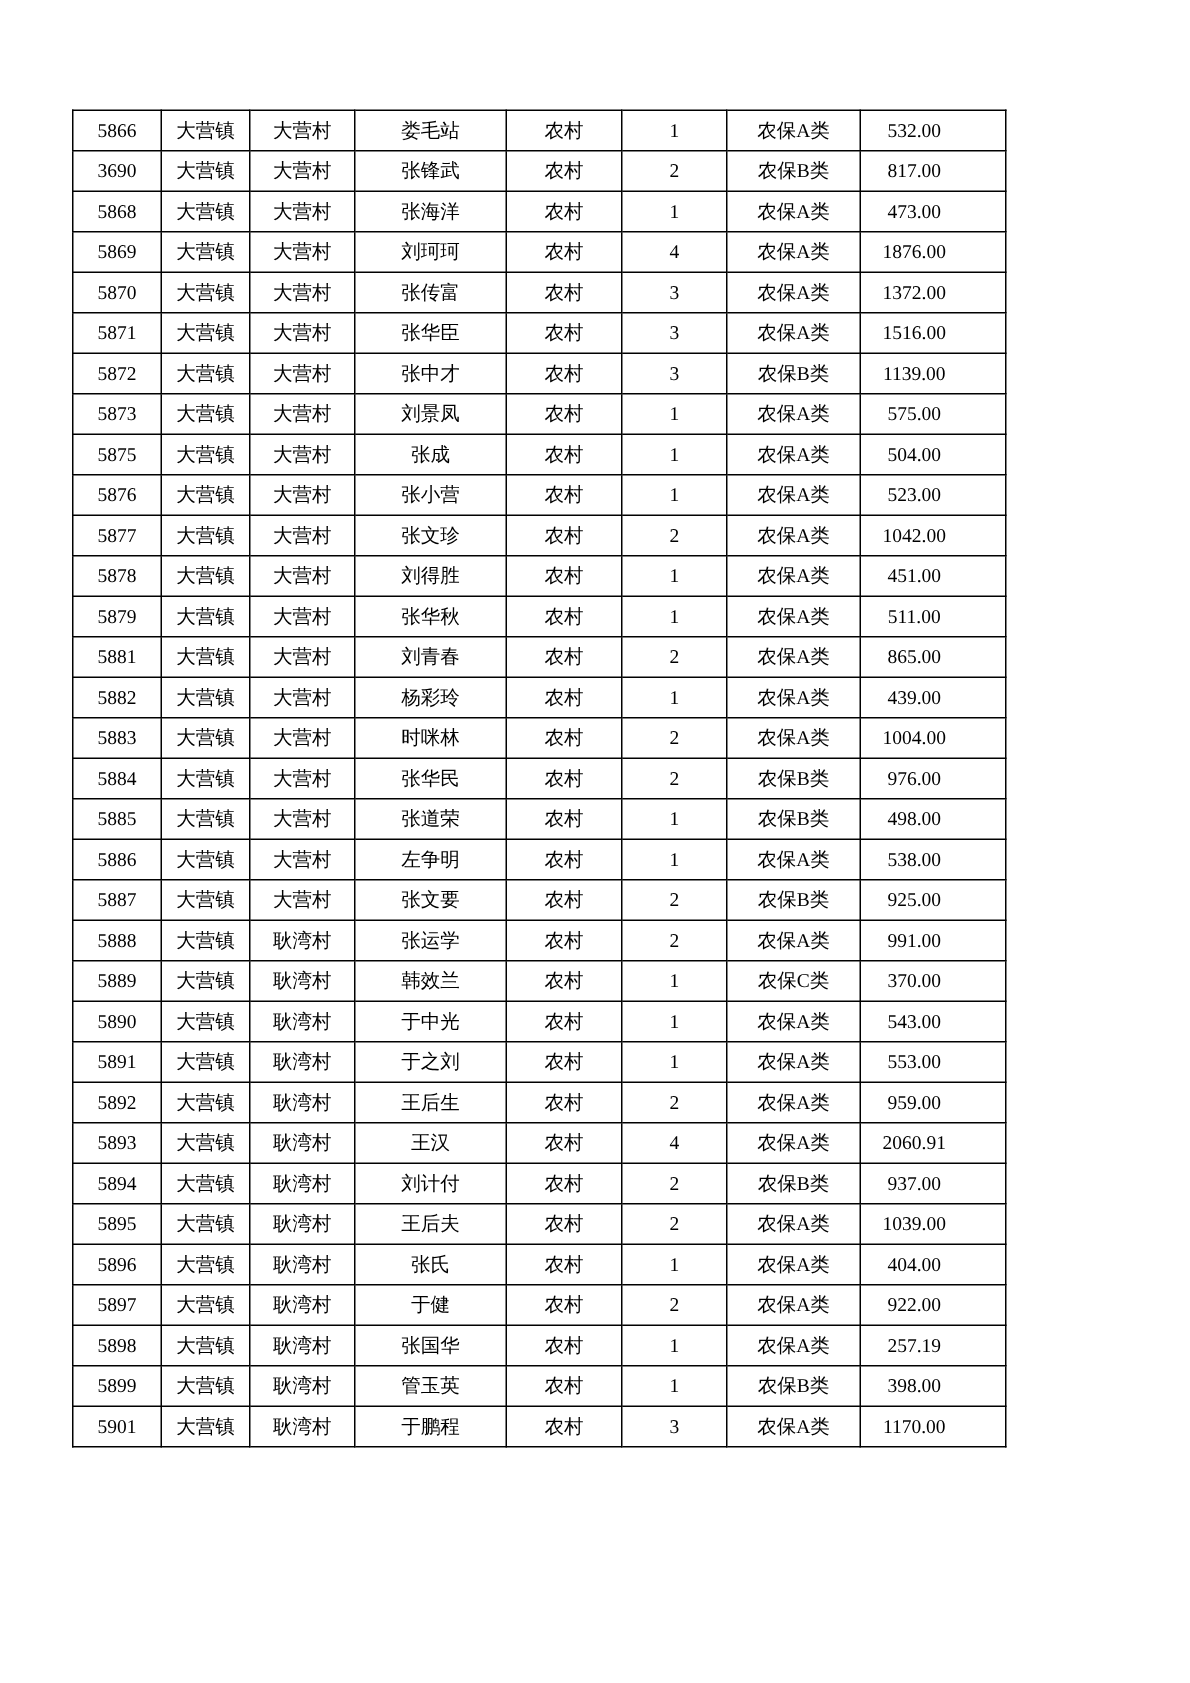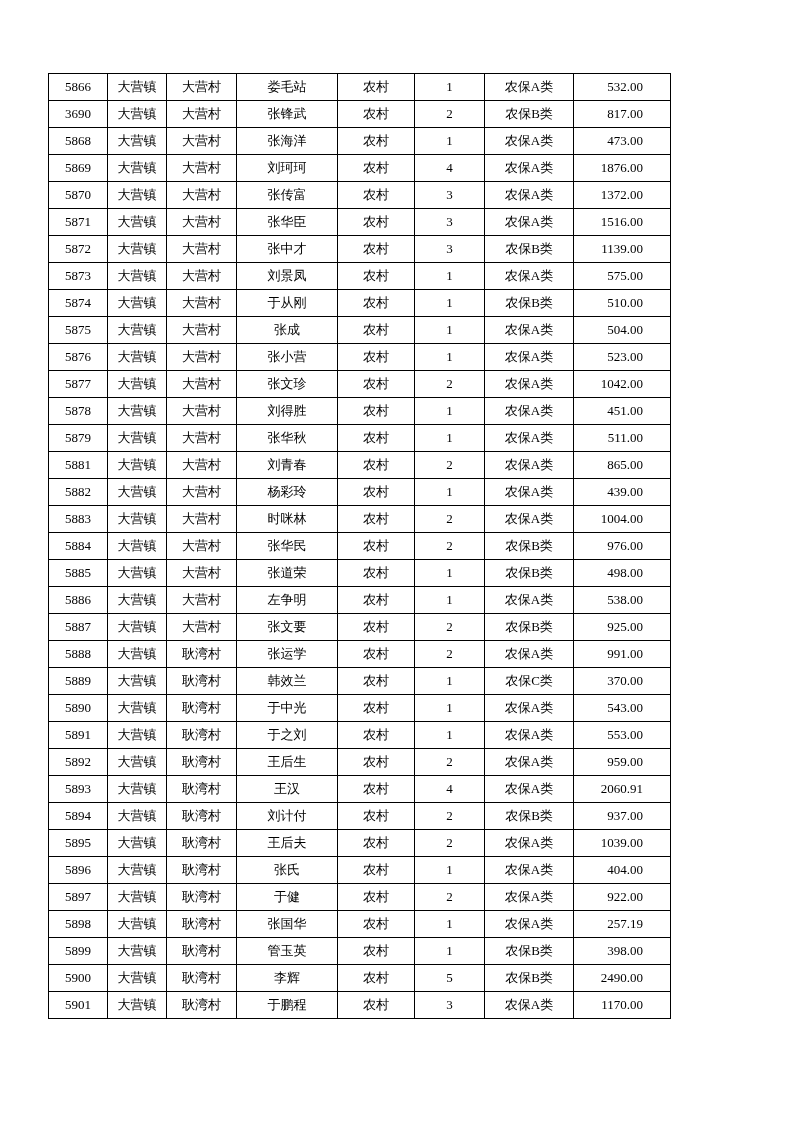--- a/index.html
+++ b/index.html
@@ -27,21 +27,20 @@
   table.grid td {
     border: 1px solid #000000;
     height: 26px;
     padding: 0 2px;
     text-align: center;
     vertical-align: middle;
     white-space: nowrap;
     overflow: hidden;
   }
   table.grid td.col-amount {
-    text-align: right;
     padding-right: 27px;
   }
   col.col-id       { width: 59px; }
   col.col-town     { width: 59px; }
   col.col-village  { width: 70px; }
   col.col-name     { width: 101px; }
   col.col-type     { width: 77px; }
   col.col-count    { width: 70px; }
   col.col-category { width: 89px; }
   col.col-amount   { width: 97px; }
@@ -136,30 +135,20 @@
           <td class="col-id">5873</td>
           <td class="col-town">大营镇</td>
           <td class="col-village">大营村</td>
           <td class="col-name">刘景凤</td>
           <td class="col-type">农村</td>
           <td class="col-count">1</td>
           <td class="col-category">农保A类</td>
           <td class="col-amount">575.00</td>
         </tr>
         <tr>
-          <td class="col-id">5874</td>
-          <td class="col-town">大营镇</td>
-          <td class="col-village">大营村</td>
-          <td class="col-name">于从刚</td>
-          <td class="col-type">农村</td>
-          <td class="col-count">1</td>
-          <td class="col-category">农保B类</td>
-          <td class="col-amount">510.00</td>
-        </tr>
-        <tr>
           <td class="col-id">5875</td>
           <td class="col-town">大营镇</td>
           <td class="col-village">大营村</td>
           <td class="col-name">张成</td>
           <td class="col-type">农村</td>
           <td class="col-count">1</td>
           <td class="col-category">农保A类</td>
           <td class="col-amount">504.00</td>
         </tr>
         <tr>
@@ -384,30 +373,20 @@
         </tr>
         <tr>
           <td class="col-id">5899</td>
           <td class="col-town">大营镇</td>
           <td class="col-village">耿湾村</td>
           <td class="col-name">管玉英</td>
           <td class="col-type">农村</td>
           <td class="col-count">1</td>
           <td class="col-category">农保B类</td>
           <td class="col-amount">398.00</td>
-        </tr>
-        <tr>
-          <td class="col-id">5900</td>
-          <td class="col-town">大营镇</td>
-          <td class="col-village">耿湾村</td>
-          <td class="col-name">李辉</td>
-          <td class="col-type">农村</td>
-          <td class="col-count">5</td>
-          <td class="col-category">农保B类</td>
-          <td class="col-amount">2490.00</td>
         </tr>
         <tr>
           <td class="col-id">5901</td>
           <td class="col-town">大营镇</td>
           <td class="col-village">耿湾村</td>
           <td class="col-name">于鹏程</td>
           <td class="col-type">农村</td>
           <td class="col-count">3</td>
           <td class="col-category">农保A类</td>
           <td class="col-amount">1170.00</td>

